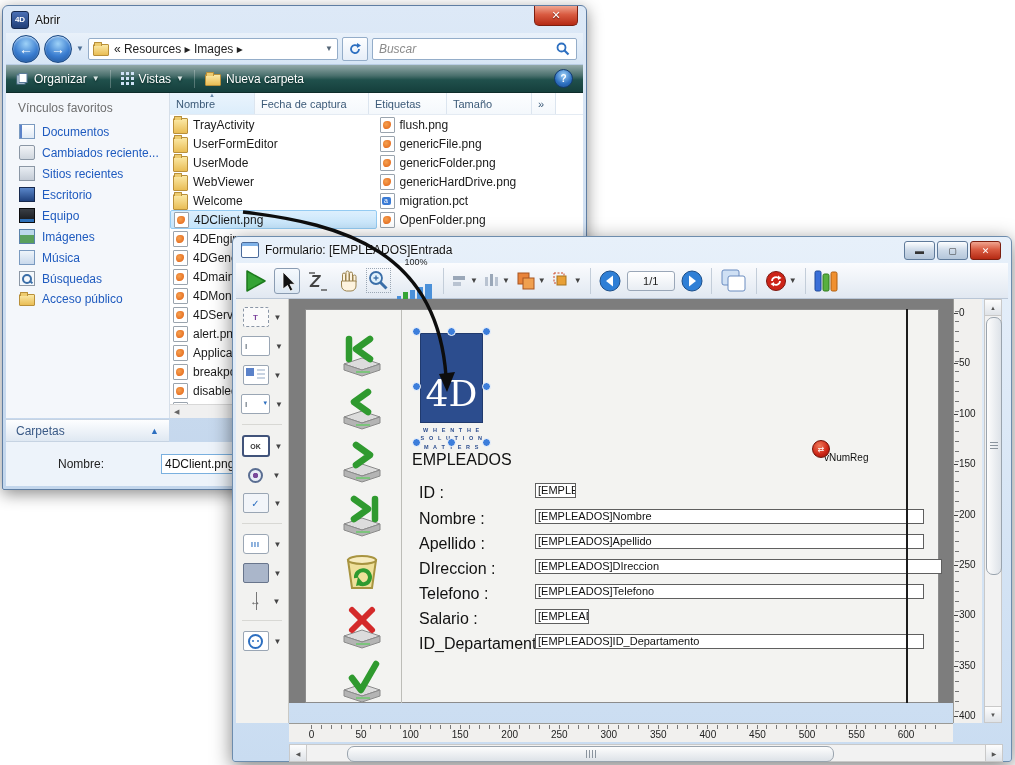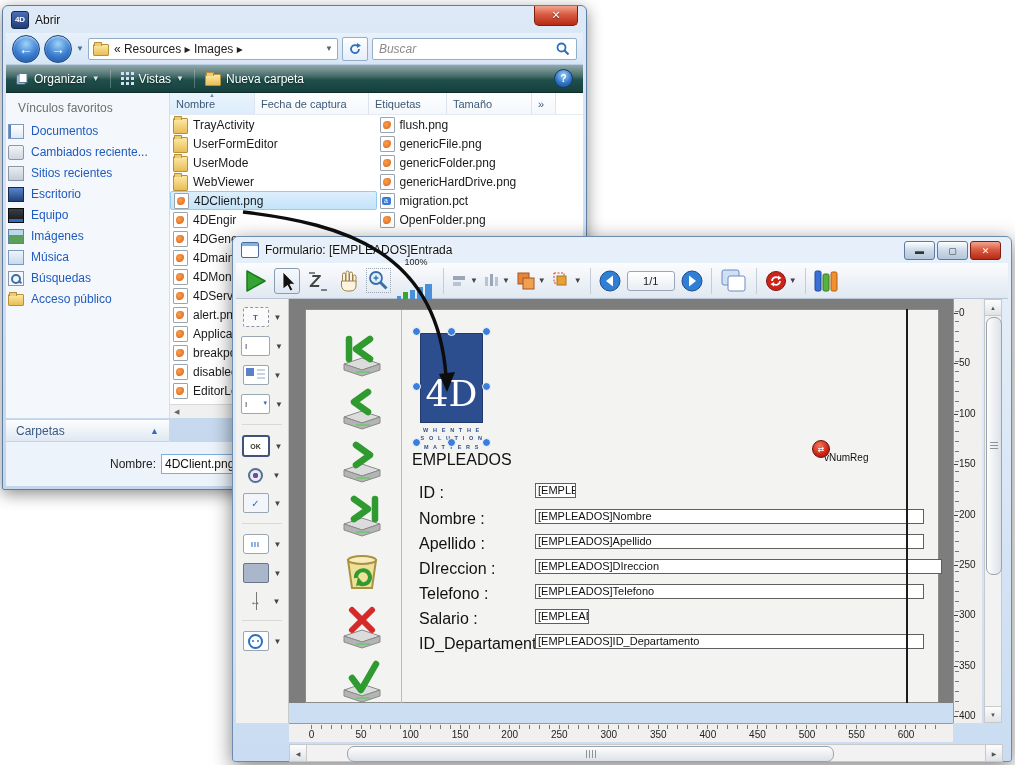--- a/index.html
+++ b/index.html
@@ -36,21 +36,21 @@
     display:flex;align-items:center;gap:10px;padding:0 10px;box-sizing:border-box;border-bottom:1px solid #0e2c2a;}
   .cmd-item{display:flex;align-items:center;gap:5px;color:#fff;text-shadow:0 1px 2px #0a2825;font-size:12px;}
   .cmd-dd{font-size:8px;color:#d8e4e3;}
   .cmd-sep{width:1px;height:18px;background:rgba(255,255,255,.25);}
   #help-btn{margin-left:auto;width:17px;height:17px;border-radius:50%;
     background:radial-gradient(circle at 50% 30%,#9ed2f8,#2d6fc0 60%,#1b4e92);border:1px solid #143b6e;
     color:#fff;font-size:10px;font-weight:bold;display:flex;align-items:center;justify-content:center;}
   #od-main{left:3px;top:87px;width:577px;height:325px;background:#fff;display:flex;}
   #od-sidebar{width:163px;background:#f4f7fb;border-right:1px solid #d6dfe9;position:relative;}
   #fav-header{color:#6e6e6e;padding:8px 0 6px 12px;}
-  .fav-item{display:flex;align-items:flex-start;gap:7px;padding:3px 0 3px 2px;color:#1f5bbf;}
+  .fav-item{display:flex;align-items:center;gap:7px;padding:3px 0 3px 13px;color:#1f5bbf;}
   .s-ico{width:14px;height:13px;display:inline-block;position:relative;flex:0 0 14px;}
   .documents-icon{background:linear-gradient(#fff,#dfe9f5);border:1px solid #7a9ac0;box-shadow:inset 2px 0 0 #5b82c9;}
   .recent-changes-icon{background:linear-gradient(#f2f4f7,#cfd6de);border:1px solid #8b97a5;border-radius:2px;}
   .recent-places-icon{background:linear-gradient(#e8edf3,#c4ccd6);border:1px solid #8b97a5;}
   .desktop-icon{background:linear-gradient(#5a86c9,#20427e);border:1px solid #16294e;}
   .computer-icon{background:linear-gradient(#3a3f46,#14161a);border:1px solid #0a0b0d;box-shadow:inset 0 -3px 0 #2c6fb8;}
   .pictures-icon{background:linear-gradient(#bcd8ea 40%,#5aa05c 40%);border:1px solid #5b82a9;}
   .music-icon{background:linear-gradient(#eef4fa,#c9d9ec);border:1px solid #7a9ac0;color:#234e96;font-size:10px;line-height:12px;text-align:center;}
   .searches-icon{background:#f4f8fc;border:1px solid #8b97a5;}
   .searches-icon::before{content:"";position:absolute;left:2px;top:2px;width:6px;height:6px;border:2px solid #3a6ea8;border-radius:50%;}
@@ -76,21 +76,21 @@
   .image-file-icon{background:#fff;border:1px solid #9aa4ae;border-radius:1px;}
   .image-file-icon::after{content:"";position:absolute;left:2px;top:3px;width:8px;height:8px;
     background:radial-gradient(circle at 40% 40%,#f6a150,#e05f14);border-radius:50% 40% 55% 45%;}
   .pict-file-icon{background:#fff;border:1px solid #9aa4ae;border-radius:1px;}
   .pict-file-icon::after{content:"a";position:absolute;left:1px;top:3px;width:9px;height:8px;background:#3a7bd5;
     color:#fff;font-size:7px;line-height:8px;text-align:center;border-radius:2px;}
   #list-hscroll{position:absolute;left:0;bottom:0;width:64px;height:13px;background:#f0f0f0;border-top:1px solid #d8d8d8;
     display:flex;align-items:center;}
   #list-hscroll .la{font-size:7px;color:#666;padding-left:4px;}
   #od-bottom{left:3px;top:436px;width:577px;height:44px;background:#edf3fa;display:flex;align-items:center;}
-  #od-bottom label{width:155px;text-align:right;color:#222;padding-right:5px;box-sizing:border-box;}
+  #od-bottom label{width:155px;text-align:center;color:#222;padding-right:5px;box-sizing:border-box;}
   #filename-input{width:72px;height:18px;border:1px solid #7ab0df;font-size:12px;padding:0 3px;
     font-family:"Liberation Sans",sans-serif;background:#fff;color:#111;}
   
   #form-window{left:232px;top:236px;width:778px;height:524px;z-index:10;
     background:linear-gradient(#e7f0fa,#c9dcf1);border:1px solid #6d8cad;border-radius:6px 6px 3px 3px;
     box-shadow:0 5px 20px rgba(0,0,0,.5);}
   #fw-title{left:0;top:0;width:100%;height:26px;display:flex;align-items:center;gap:6px;padding-left:8px;box-sizing:border-box;}
   .fw-icon{width:16px;height:14px;background:#fff;border:1px solid #4a6a9a;border-radius:2px;box-shadow:inset 0 3px 0 #7fb2e8;}
   #fw-title .ttl{color:#111;text-shadow:0 0 3px #fff;white-space:nowrap;}
   #fw-btns{position:absolute;right:10px;top:4px;display:flex;gap:2px;}
@@ -328,20 +328,24 @@
               <span>UserFormEditor</span>
             </div>
             <div class="file-row">
               <span class="f-ico s-ico folder-icon"></span>
               <span>UserMode</span>
             </div>
             <div class="file-row">
               <span class="f-ico s-ico folder-icon"></span>
               <span>WebViewer</span>
             </div>
+            <div class="file-row">
+              <span class="f-ico s-ico folder-icon"></span>
+              <span>Welcome</span>
+            </div>
             <div class="file-row selected">
               <span class="f-ico image-file-icon"></span>
               <span>4DClient.png</span>
             </div>
             <div class="file-row">
               <span class="f-ico image-file-icon"></span>
               <span>4DEngir</span>
             </div>
             <div class="file-row">
               <span class="f-ico image-file-icon"></span>

